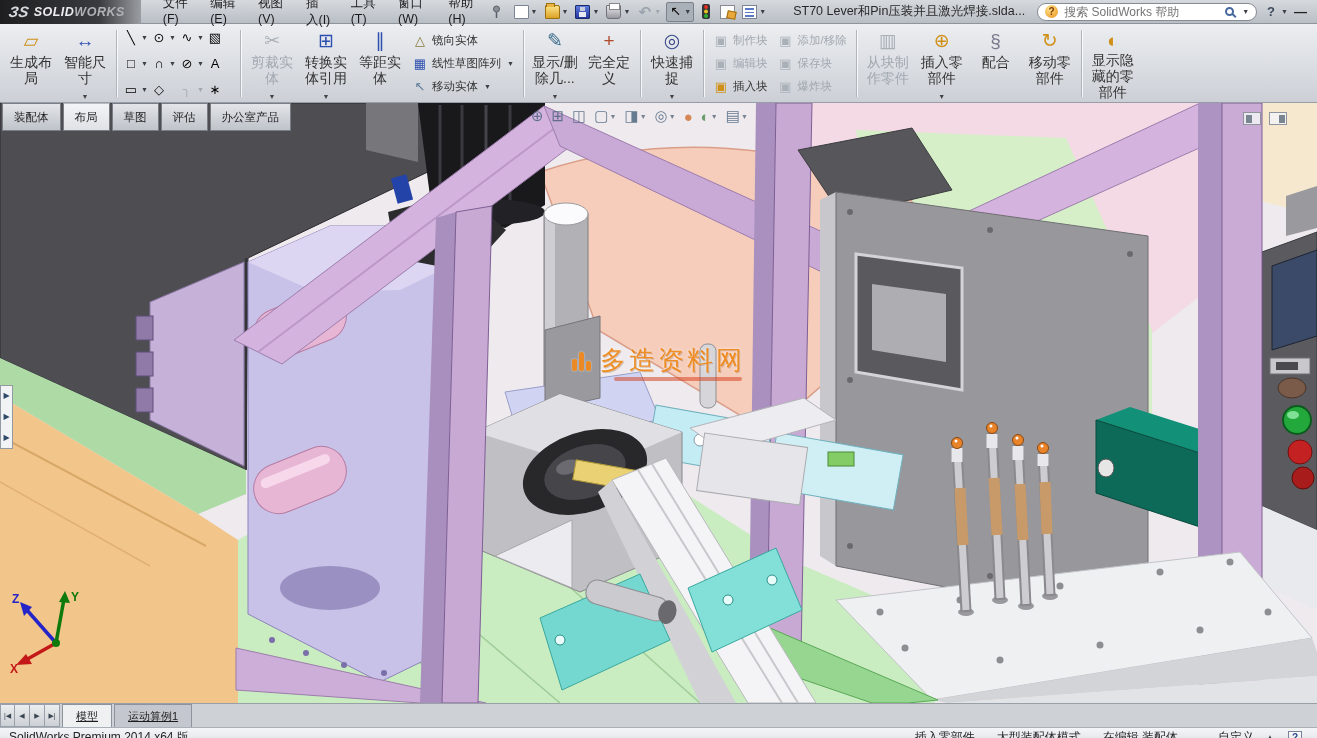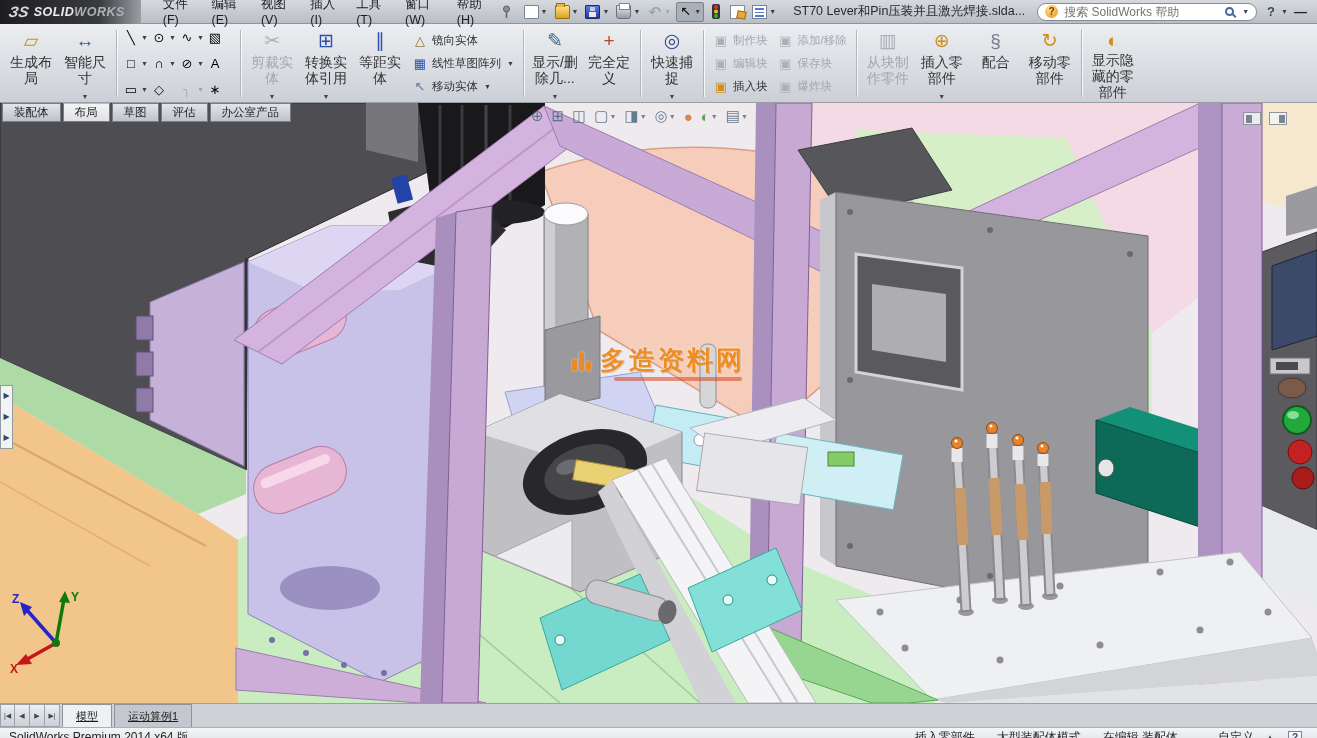--- a/index.html
+++ b/index.html
@@ -30,21 +30,21 @@
   .qic-printer{background:linear-gradient(#e6e6ea,#9a9aa2);border:1px solid #70707a;border-radius:1px 1px 3px 3px}
   .qic-printer::before{content:"";position:absolute;left:2px;top:-3px;width:9px;height:5px;background:#fff;border:1px solid #888}
   .qic-undo{color:#9aa2ac;font-size:15px;font-weight:bold;line-height:13px;width:15px;text-align:center}
   .qic-cursor{color:#141416;font-size:13px;font-weight:bold;line-height:14px;width:13px;text-align:center;text-shadow:0 0 1px #fff}
   .qic-traffic{width:8px;height:15px;background:#33343a;border-radius:2px;margin:0 3px}
   .qic-traffic::before{content:"";position:absolute;left:2px;top:1px;width:4px;height:4px;border-radius:50%;background:#e23020;box-shadow:0 4.5px 0 #e8c020,0 9px 0 #2eb22e}
   .qic-props{background:#fdfdfe;border:1px solid #8a8a94}
   .qic-props::after{content:"";position:absolute;right:-2px;bottom:-1px;width:7px;height:6px;background:#e8a83a;border:1px solid #9a6a10;transform:rotate(12deg)}
   .qic-options{background:#fff;border:1px solid #7a8494}
   .qic-options::before{content:"";position:absolute;left:2px;top:2px;width:9px;height:9px;background:repeating-linear-gradient(#5a7ac8 0 1.5px,transparent 1.5px 3.6px)}
-  .doc-title{font-size:12.5px;color:#28282a;margin:0 12px 0 12px;white-space:nowrap}
+  .doc-title{font-size:12.5px;color:#28282a;margin:0 12px 0 22px;white-space:nowrap}
   .searchbox{display:flex;align-items:center;background:#fff;border:1px solid #868c96;border-radius:10px;height:18px;padding:0 7px;gap:6px;width:222px}
   .balloon{width:13px;height:13px;border-radius:50%;background:radial-gradient(circle at 35% 30%,#ffe18a,#e89018);color:#7a3a00;font-size:10px;font-weight:bold;text-align:center;line-height:13px;flex:none}
   .searchbox input{border:none;outline:none;font-size:12px;color:#555;flex:1;background:transparent;font-family:inherit;min-width:0}
   .mag{width:9px;height:9px;border:2px solid #46689c;border-radius:50%;position:relative;flex:none}
   .mag::after{content:"";position:absolute;width:2px;height:5px;background:#46689c;right:-3px;bottom:-4px;transform:rotate(-45deg)}
   .helpbtn{font-size:13px;font-weight:bold;color:#3c4a5c;margin:0 4px 0 10px}
   .minbtn{font-size:13px;font-weight:bold;color:#222;margin:0 10px 0 6px}
 
   
   .ribbon{height:79px;background:linear-gradient(#eceef1,#dadde2 55%,#ccd0d6);border-bottom:1px solid #989ea6;display:flex;align-items:stretch;padding:2px 2px 1px 4px;position:relative;z-index:9}
@@ -63,37 +63,37 @@
   .rbn-grid{display:flex;flex-direction:column;justify-content:space-between;padding:4px 2px}
   .rbn-grow{display:flex;gap:1px}
   .rbn-cell{display:flex;align-items:center;width:27px}
   .rbn-cell .ric{font-size:13px;width:16px;text-align:center}
   .rbn-cell.dis .ric{color:#aab0b8 !important}
   .rbn-sep{width:1px;background:#b0b5bc;margin:4px 4px;box-shadow:1px 0 0 rgba(255,255,255,.8)}
 
   
   .viewport{position:relative;height:600px;overflow:hidden;background:#eeeaed}
   .viewport svg.scene{display:block;width:1317px;height:600px}
-  .cmd-tabs{position:absolute;top:0;left:2px;display:flex;height:19px;z-index:6}
+  .cmd-tabs{position:absolute;top:0;left:2px;display:flex;height:28px;z-index:6}
   .cmd-tab{padding:0 11px;font-size:11.5px;color:#1e1e20;background:linear-gradient(#e2e4e8,#bfc4ca);border:1px solid #787d86;margin-right:2px;display:flex;align-items:center}
   .cmd-tab.active{background:linear-gradient(#f3f4f6,#dfe2e6);border-top-color:#b8bcc2}
   .hud{position:absolute;left:531px;top:4px;display:flex;align-items:center;gap:8px;opacity:.8;z-index:5}
   .hud-ic{display:flex;align-items:center;font-size:15px;color:#46607a}
   .hud-ic .dd{font-size:7px;color:#5a6a7a;margin-left:1px}
   .pane-btns{position:absolute;top:9px;left:1243px;display:flex;gap:8px;z-index:5}
   .pane-btn{width:18px;height:13px;border:1px solid #8f959e;background:rgba(242,243,246,.85);display:flex;align-items:center;padding:1.5px}
   .pane-btn i{display:block;width:6px;height:8px;background:#7a8592}
   .pane-btn.right i{margin-left:auto}
   .lpanel{position:absolute;left:0;top:282px;width:13px;height:64px;background:#f2f3f5;border:1px solid #949aa4;display:flex;flex-direction:column;align-items:center;justify-content:space-around;z-index:5}
   .lpanel span{font-size:8px;color:#2e4a68;line-height:1}
   .watermark{position:absolute;left:572px;top:244px;z-index:4;opacity:.95}
   .wm-row{display:flex;align-items:flex-end;gap:9px}
   .wm-logo{display:flex;align-items:flex-end;gap:2px;padding-bottom:2px}
   .wm-logo i{display:block;width:5px;background:#f08a1e;border-radius:2px;box-shadow:0 0 2px rgba(255,255,255,.7)}
-  .wm-text{font-size:26px;font-weight:bold;color:#ee8a1c;letter-spacing:3px;line-height:1;text-shadow:0 0 3px rgba(255,255,255,.85),1px 1px 0 rgba(120,50,0,.35)}
+  .wm-text{font-size:26px;font-weight:normal;color:#ee8a1c;letter-spacing:3px;line-height:1;text-shadow:0 0 3px rgba(255,255,255,.85),1px 1px 0 rgba(120,50,0,.35)}
   .wm-sub{margin:4px 0 0 42px;width:128px;height:4px;background:rgba(214,62,28,.55);border-radius:2px}
   .triad{position:absolute;left:8px;top:486px;z-index:4}
 
   
   .sheet-bar{height:24px;background:#ced2d7;border-top:1px solid #9aa0a8;display:flex;align-items:stretch;position:relative;z-index:10}
   .sheet-nav{display:flex}
   .sheet-nav span{width:15px;display:flex;align-items:center;justify-content:center;font-size:7px;color:#3c4652;background:linear-gradient(#eceef0,#ccd0d5);border:1px solid #9aa0aa;border-left:none}
   .sheet-nav span:first-child{border-left:1px solid #9aa0aa}
   .sheet-tab{padding:0 13px;display:flex;align-items:center;font-size:11px;background:#c4c8ce;border:1px solid #8d939c;border-bottom:none;color:#1c1c1e;text-decoration:underline;margin-left:2px}
   .sheet-tab.active{background:#eff0f2}

